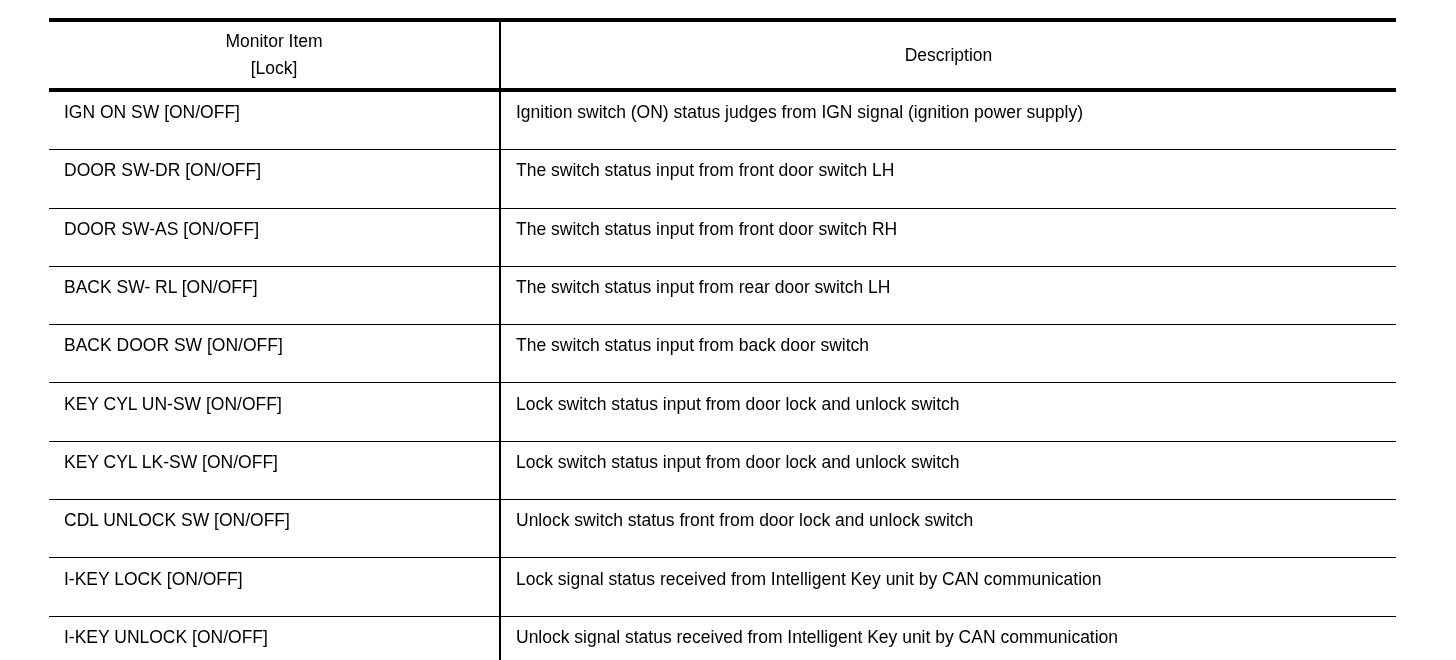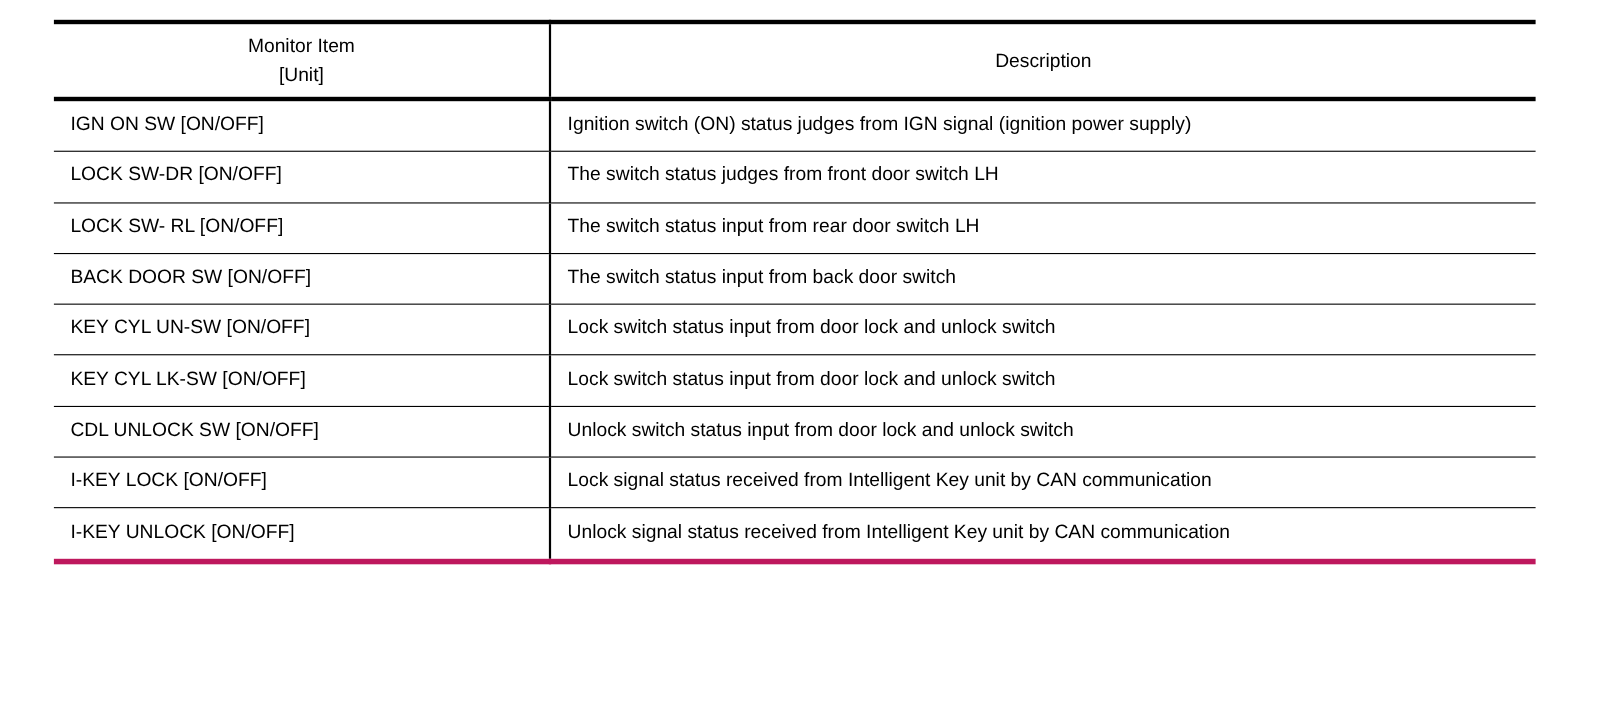--- a/index.html
+++ b/index.html
@@ -32,21 +32,21 @@
     height: 66px;
     line-height: 27px;
     border-bottom: 4px solid #000000;
     padding: 0;
   }
   table.monitor-table td {
     font-size: 17.5px;
     vertical-align: middle;
     height: 41.3px;
     border-bottom: 1.5px solid #000000;
-    padding: 0 0 4px 15px;
+    padding: 0 0 16px 15px;
     white-space: nowrap;
     overflow: hidden;
   }
   .col-divider {
     border-right: 2.5px solid #000000;
   }
   .col-item { width: 451px; }
   .col-desc { width: 896px; }
 </style>
 </head>
@@ -55,53 +55,57 @@
 <div class="table-wrap">
   <table class="monitor-table">
     <colgroup>
       <col class="col-item">
       <col class="col-desc">
     </colgroup>
     <thead>
       <tr>
         <th class="col-divider">
           <div>Monitor Item</div>
-          <div>[Unit]</div>
+          <div>[Lock]</div>
         </th>
         <th>Description</th>
       </tr>
     </thead>
     <tbody>
         <tr>
           <td class="col-divider">IGN ON SW [ON/OFF]</td>
           <td>Ignition switch (ON) status judges from IGN signal (ignition power supply)</td>
         </tr>
         <tr>
-          <td class="col-divider">LOCK SW-DR [ON/OFF]</td>
-          <td>The switch status judges from front door switch LH</td>
+          <td class="col-divider">DOOR SW-DR [ON/OFF]</td>
+          <td>The switch status input from front door switch LH</td>
         </tr>
         <tr>
-          <td class="col-divider">LOCK SW- RL [ON/OFF]</td>
+          <td class="col-divider">DOOR SW-AS [ON/OFF]</td>
+          <td>The switch status input from front door switch RH</td>
+        </tr>
+        <tr>
+          <td class="col-divider">BACK SW- RL [ON/OFF]</td>
           <td>The switch status input from rear door switch LH</td>
         </tr>
         <tr>
           <td class="col-divider">BACK DOOR SW [ON/OFF]</td>
           <td>The switch status input from back door switch</td>
         </tr>
         <tr>
           <td class="col-divider">KEY CYL UN-SW [ON/OFF]</td>
           <td>Lock switch status input from door lock and unlock switch</td>
         </tr>
         <tr>
           <td class="col-divider">KEY CYL LK-SW [ON/OFF]</td>
           <td>Lock switch status input from door lock and unlock switch</td>
         </tr>
         <tr>
           <td class="col-divider">CDL UNLOCK SW [ON/OFF]</td>
-          <td>Unlock switch status input from door lock and unlock switch</td>
+          <td>Unlock switch status front from door lock and unlock switch</td>
         </tr>
         <tr>
           <td class="col-divider">I-KEY LOCK [ON/OFF]</td>
           <td>Lock signal status received from Intelligent Key unit by CAN communication</td>
         </tr>
         <tr>
           <td class="col-divider">I-KEY UNLOCK [ON/OFF]</td>
           <td>Unlock signal status received from Intelligent Key unit by CAN communication</td>
         </tr>
       </tbody>

